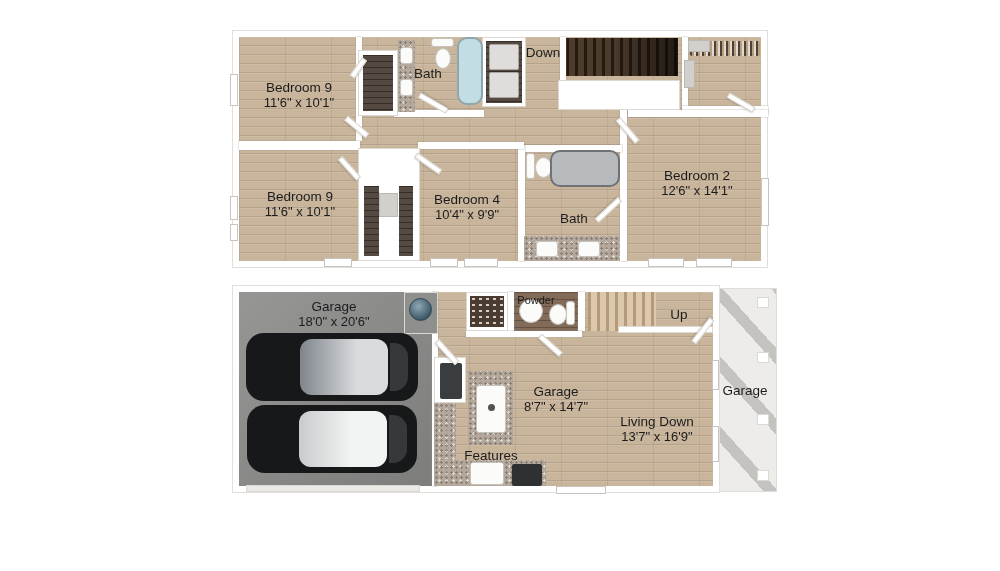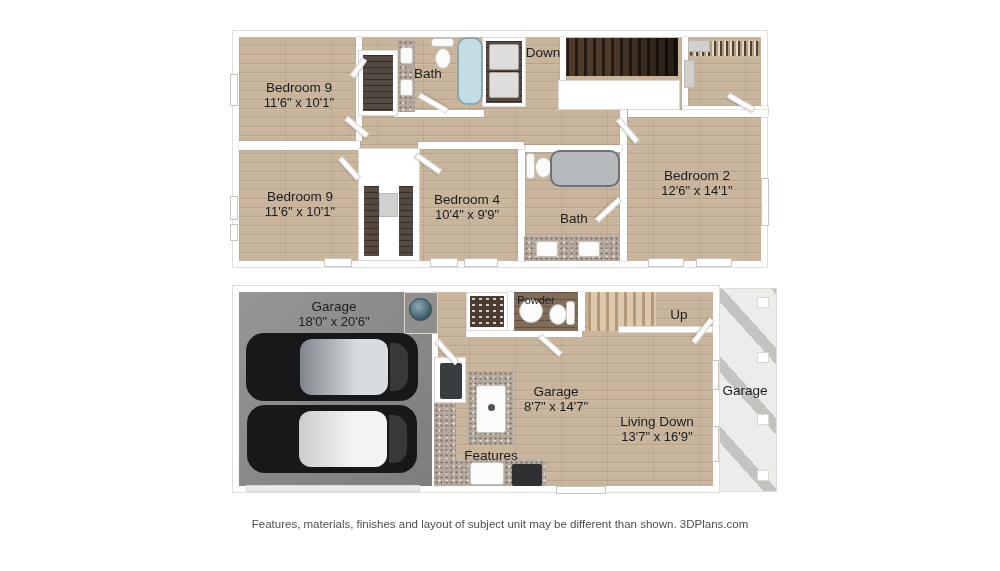--- a/index.html
+++ b/index.html
@@ -227,16 +227,15 @@
     </div>
     <div class="rlabel" style="left:491px;top:455px">
       <div class="rname">Features</div>
     </div>
     <div class="rlabel" style="left:745px;top:390px">
       <div class="rname">Garage</div>
     </div>
   </div>
 
   <div class="footer">
-    <div>Features, materials, finishes and layout of subject unit may be different than shown. 3DPlans.com</div>
   </div>
 
 </div>
 
 </body></html>

